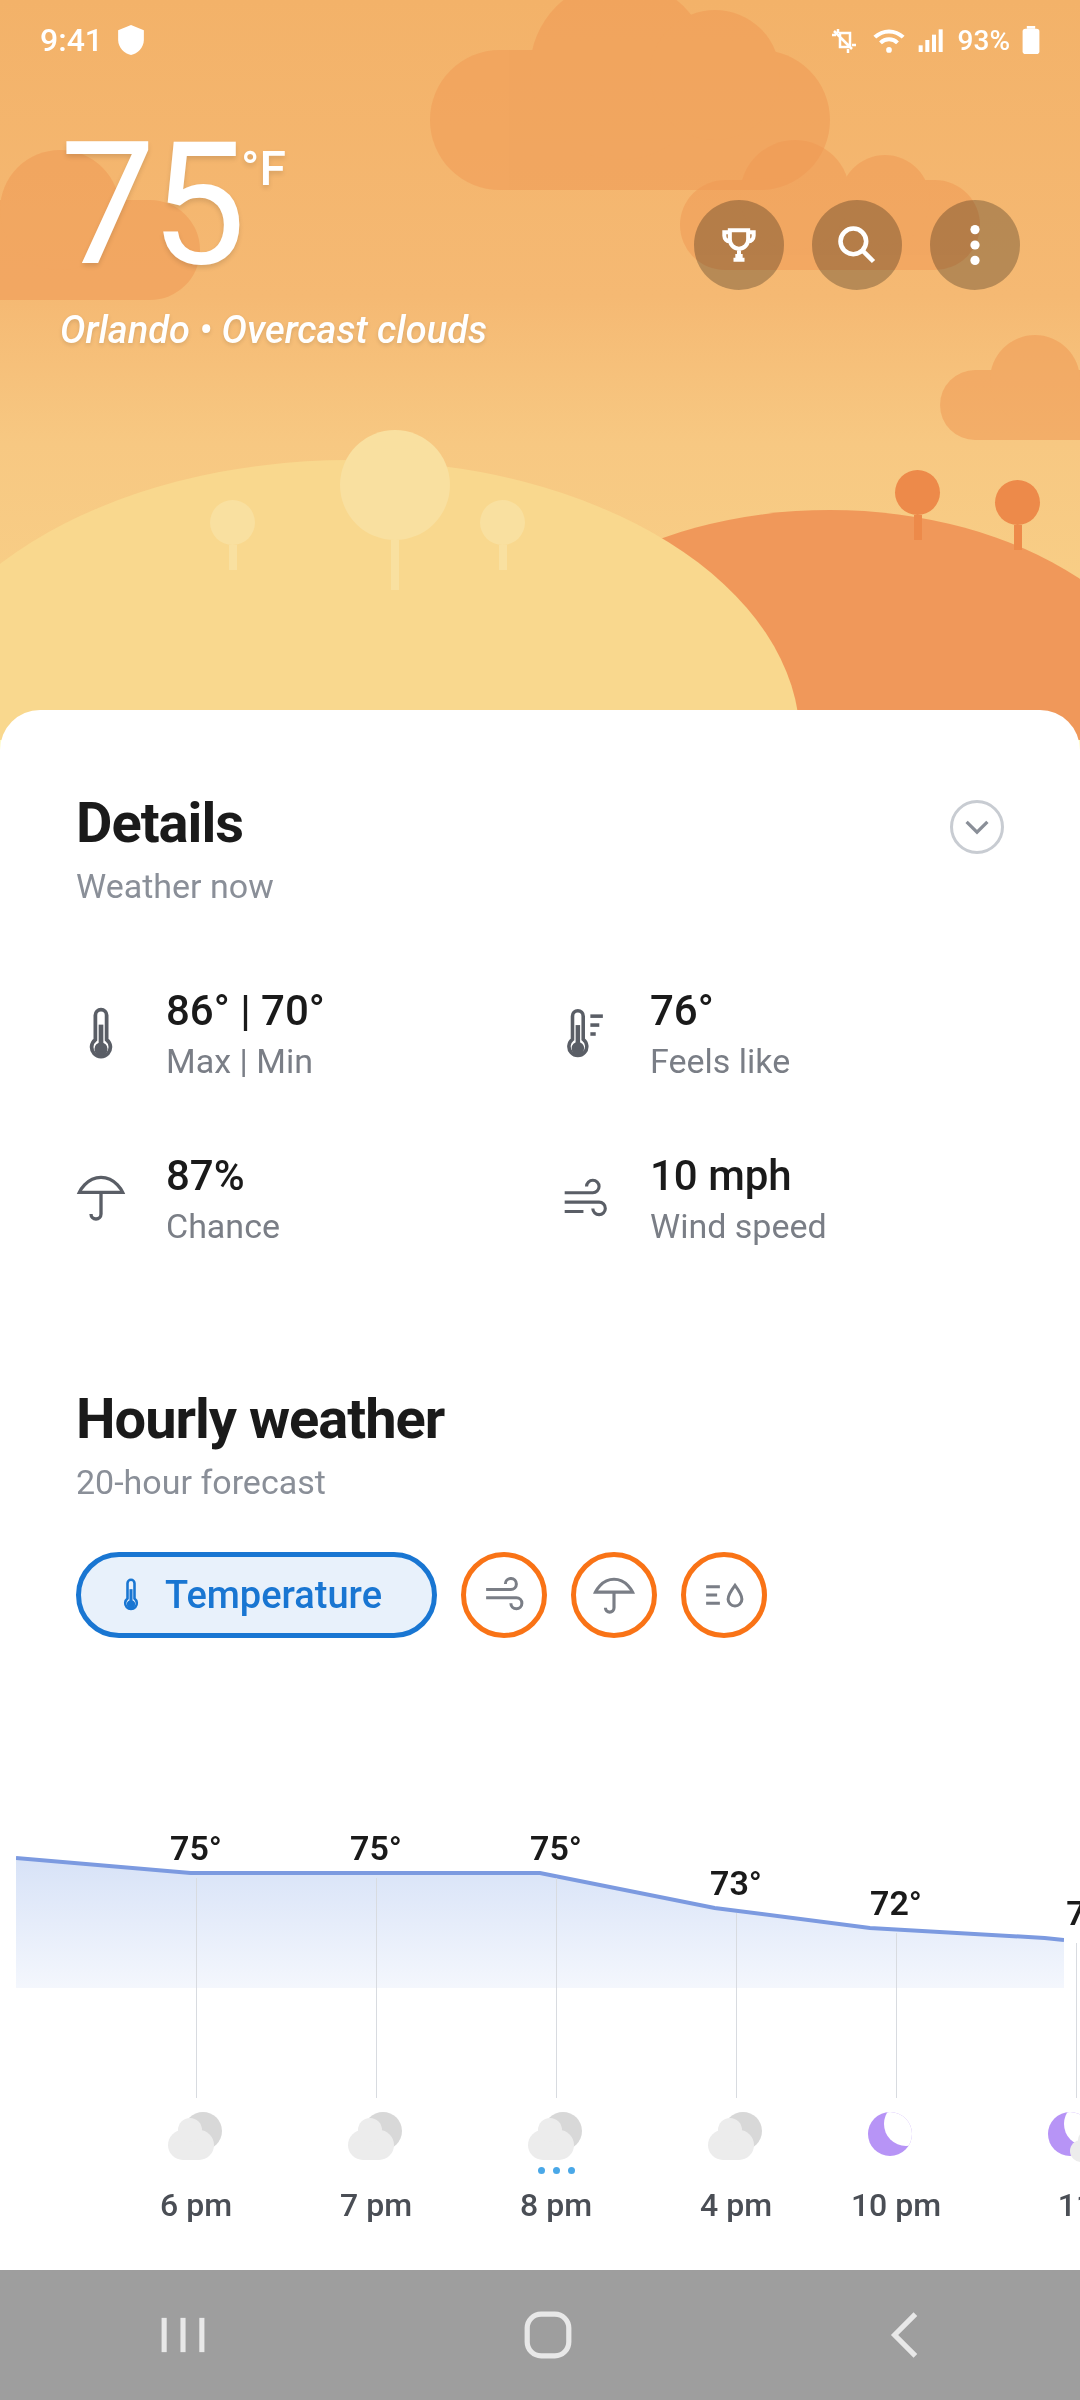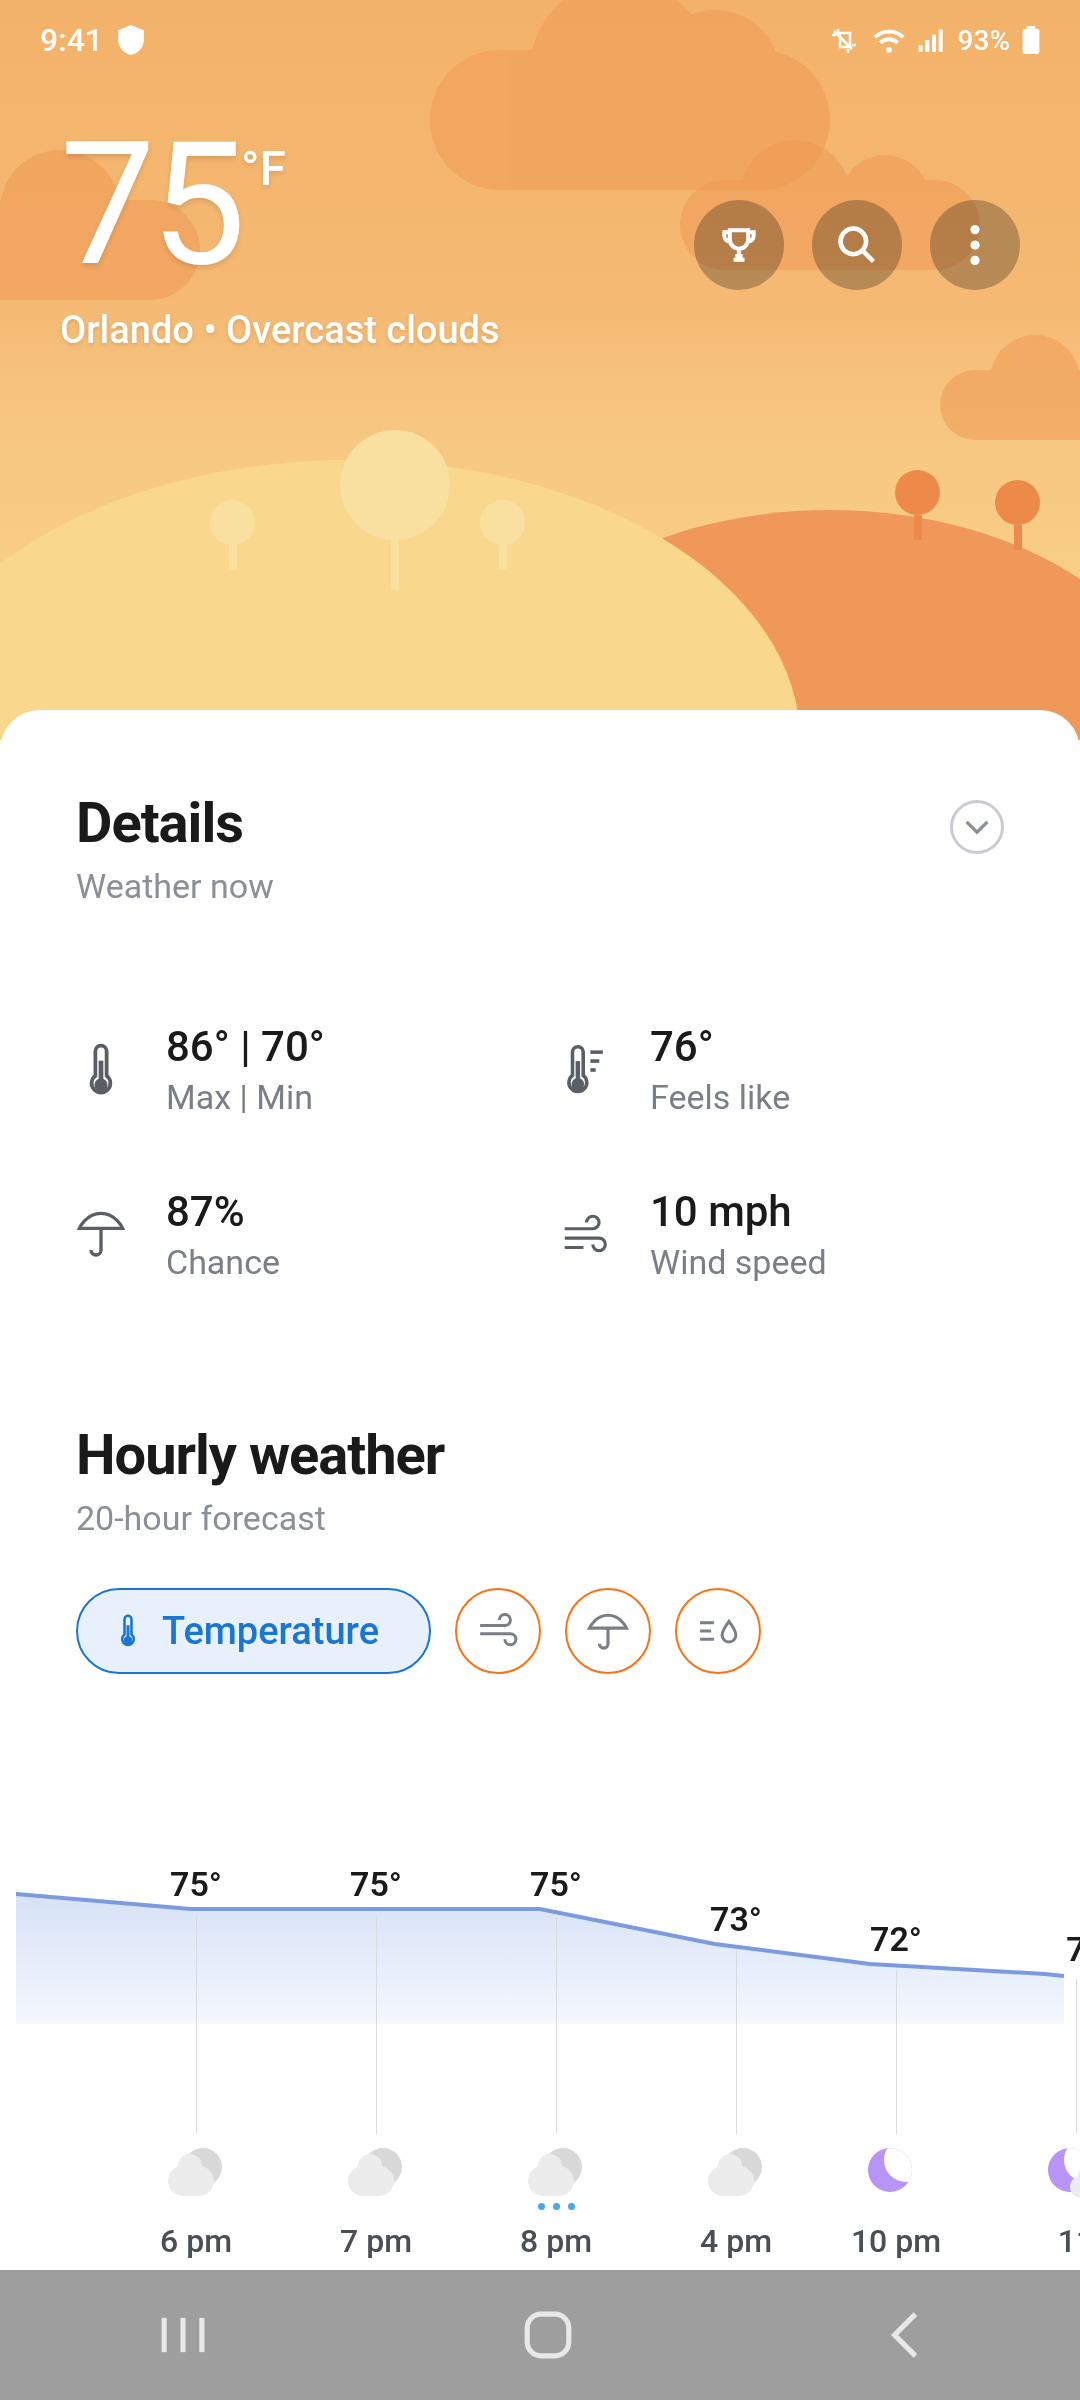--- a/index.html
+++ b/index.html
@@ -45,44 +45,44 @@
   
   .status-bar { position: absolute; top: 0; left: 0; right: 0; height: 80px; display: flex; justify-content: space-between; align-items: center; padding: 0 40px; color: #fff; font-size: 32px; font-weight: 500; z-index: 10; }
   .status-left { display:flex; align-items:center; gap:15px;}
   .status-right { display:flex; align-items:center; gap:12px; font-size:28px;}
   
   .hero-content { position: absolute; top: 120px; left: 60px; right: 60px; z-index: 5; }
   .temp-row { display:flex; justify-content:space-between; align-items:flex-end;}
   .temp { color: #fff; font-weight: 300; display: flex; align-items: flex-start; text-shadow: 0 3px 5px rgba(0,0,0,0.12);}
   .temp-value { font-size: 170px; line-height: 1; font-weight: 400; letter-spacing: -5px;}
   .temp-unit { font-size: 48px; margin-top: 20px; font-weight: 500;}
-  .location-line { color: #fff; font-size: 38px; margin-top: 18px;  text-shadow: 0 2px 4px rgba(0,0,0,0.12); font-weight:500;}
+  .location-line { color: #fff; font-size: 38px; margin-top: 18px;  text-shadow: 0 2px 4px rgba(0,0,0,0.12); font-weight:500;font-style:italic;}
   .hero-actions { display:flex; gap:28px;}
   .circle-btn { width:90px; height:90px; border-radius:50%; background:rgba(0,0,0,0.25); display:flex; align-items:center; justify-content:center; color:#fff;}
   
   
   .card {
     position: absolute; top: 710px; left: 0; right: 0; bottom: 0;
     background: #fff; border-radius: 40px 40px 0 0; padding: 80px 76px 0;
   }
   
   .section-head { display:flex; justify-content:space-between; align-items:flex-start;}
   h2 { font-size: 56px; font-weight: 700; color:#1a1a1a; letter-spacing:-1px;}
   .sub { font-size: 34px; color:#8a8f98; margin-top: 10px;}
   .chevron-circle { width:54px; height:54px; border:3px solid #c8ccd2; border-radius:50%; display:flex; align-items:center; justify-content:center; color:#8a8f98; margin-top:10px;}
   
-  .details-grid { display:grid; grid-template-columns:1fr 1fr; gap: 70px 40px; margin-top: 116px;}
+  .details-grid { display:grid; grid-template-columns:1fr 1fr; gap: 70px 40px; margin-top: 80px;}
   .detail-item { display:flex; align-items:center; gap: 40px;}
   .detail-icon { width:50px; height:60px; color:#5a5e66; flex-shrink:0;}
   .detail-value { font-size: 42px; font-weight: 500; color:#1a1a1a;}
   .detail-label { font-size: 34px; color:#7a7e86; margin-top: 6px;}
   
   .hourly { margin-top: 140px; }
   .tabs { display:flex; gap: 24px; margin-top: 50px; align-items:center;}
-  .tab { height:86px; border-radius:60px; border:2px solid #f97316; display:flex; align-items:center; justify-content:center; padding:0 30px; color:#7a7e86;}
+  .tab { height:86px; border-radius:60px; border:5px solid #f97316; display:flex; align-items:center; justify-content:center; padding:0 30px; color:#7a7e86;}
   .tab.active { border-color:#1976d2; background:#e8f1fb; color:#1976d2; padding:0 50px 0 36px; gap:20px;}
   .tab.active .tab-label{ font-size:38px; font-weight:500;}
   .tab.icon-only { width:86px; padding:0;}
   
   
   .chart { margin-top: 180px; position: relative; height: 420px; margin-left:-60px; margin-right:-60px; padding:0;}
   .chart-svg { width:100%; height:170px; display:block;}
   .chart-points { position:absolute; top:0; left:0; right:0; bottom:0;}
   .hpoint { position:absolute; width:180px; text-align:center; transform:translateX(-50%);}
   .hpoint .t { font-size:34px; font-weight:600; color:#1a1a1a;}

